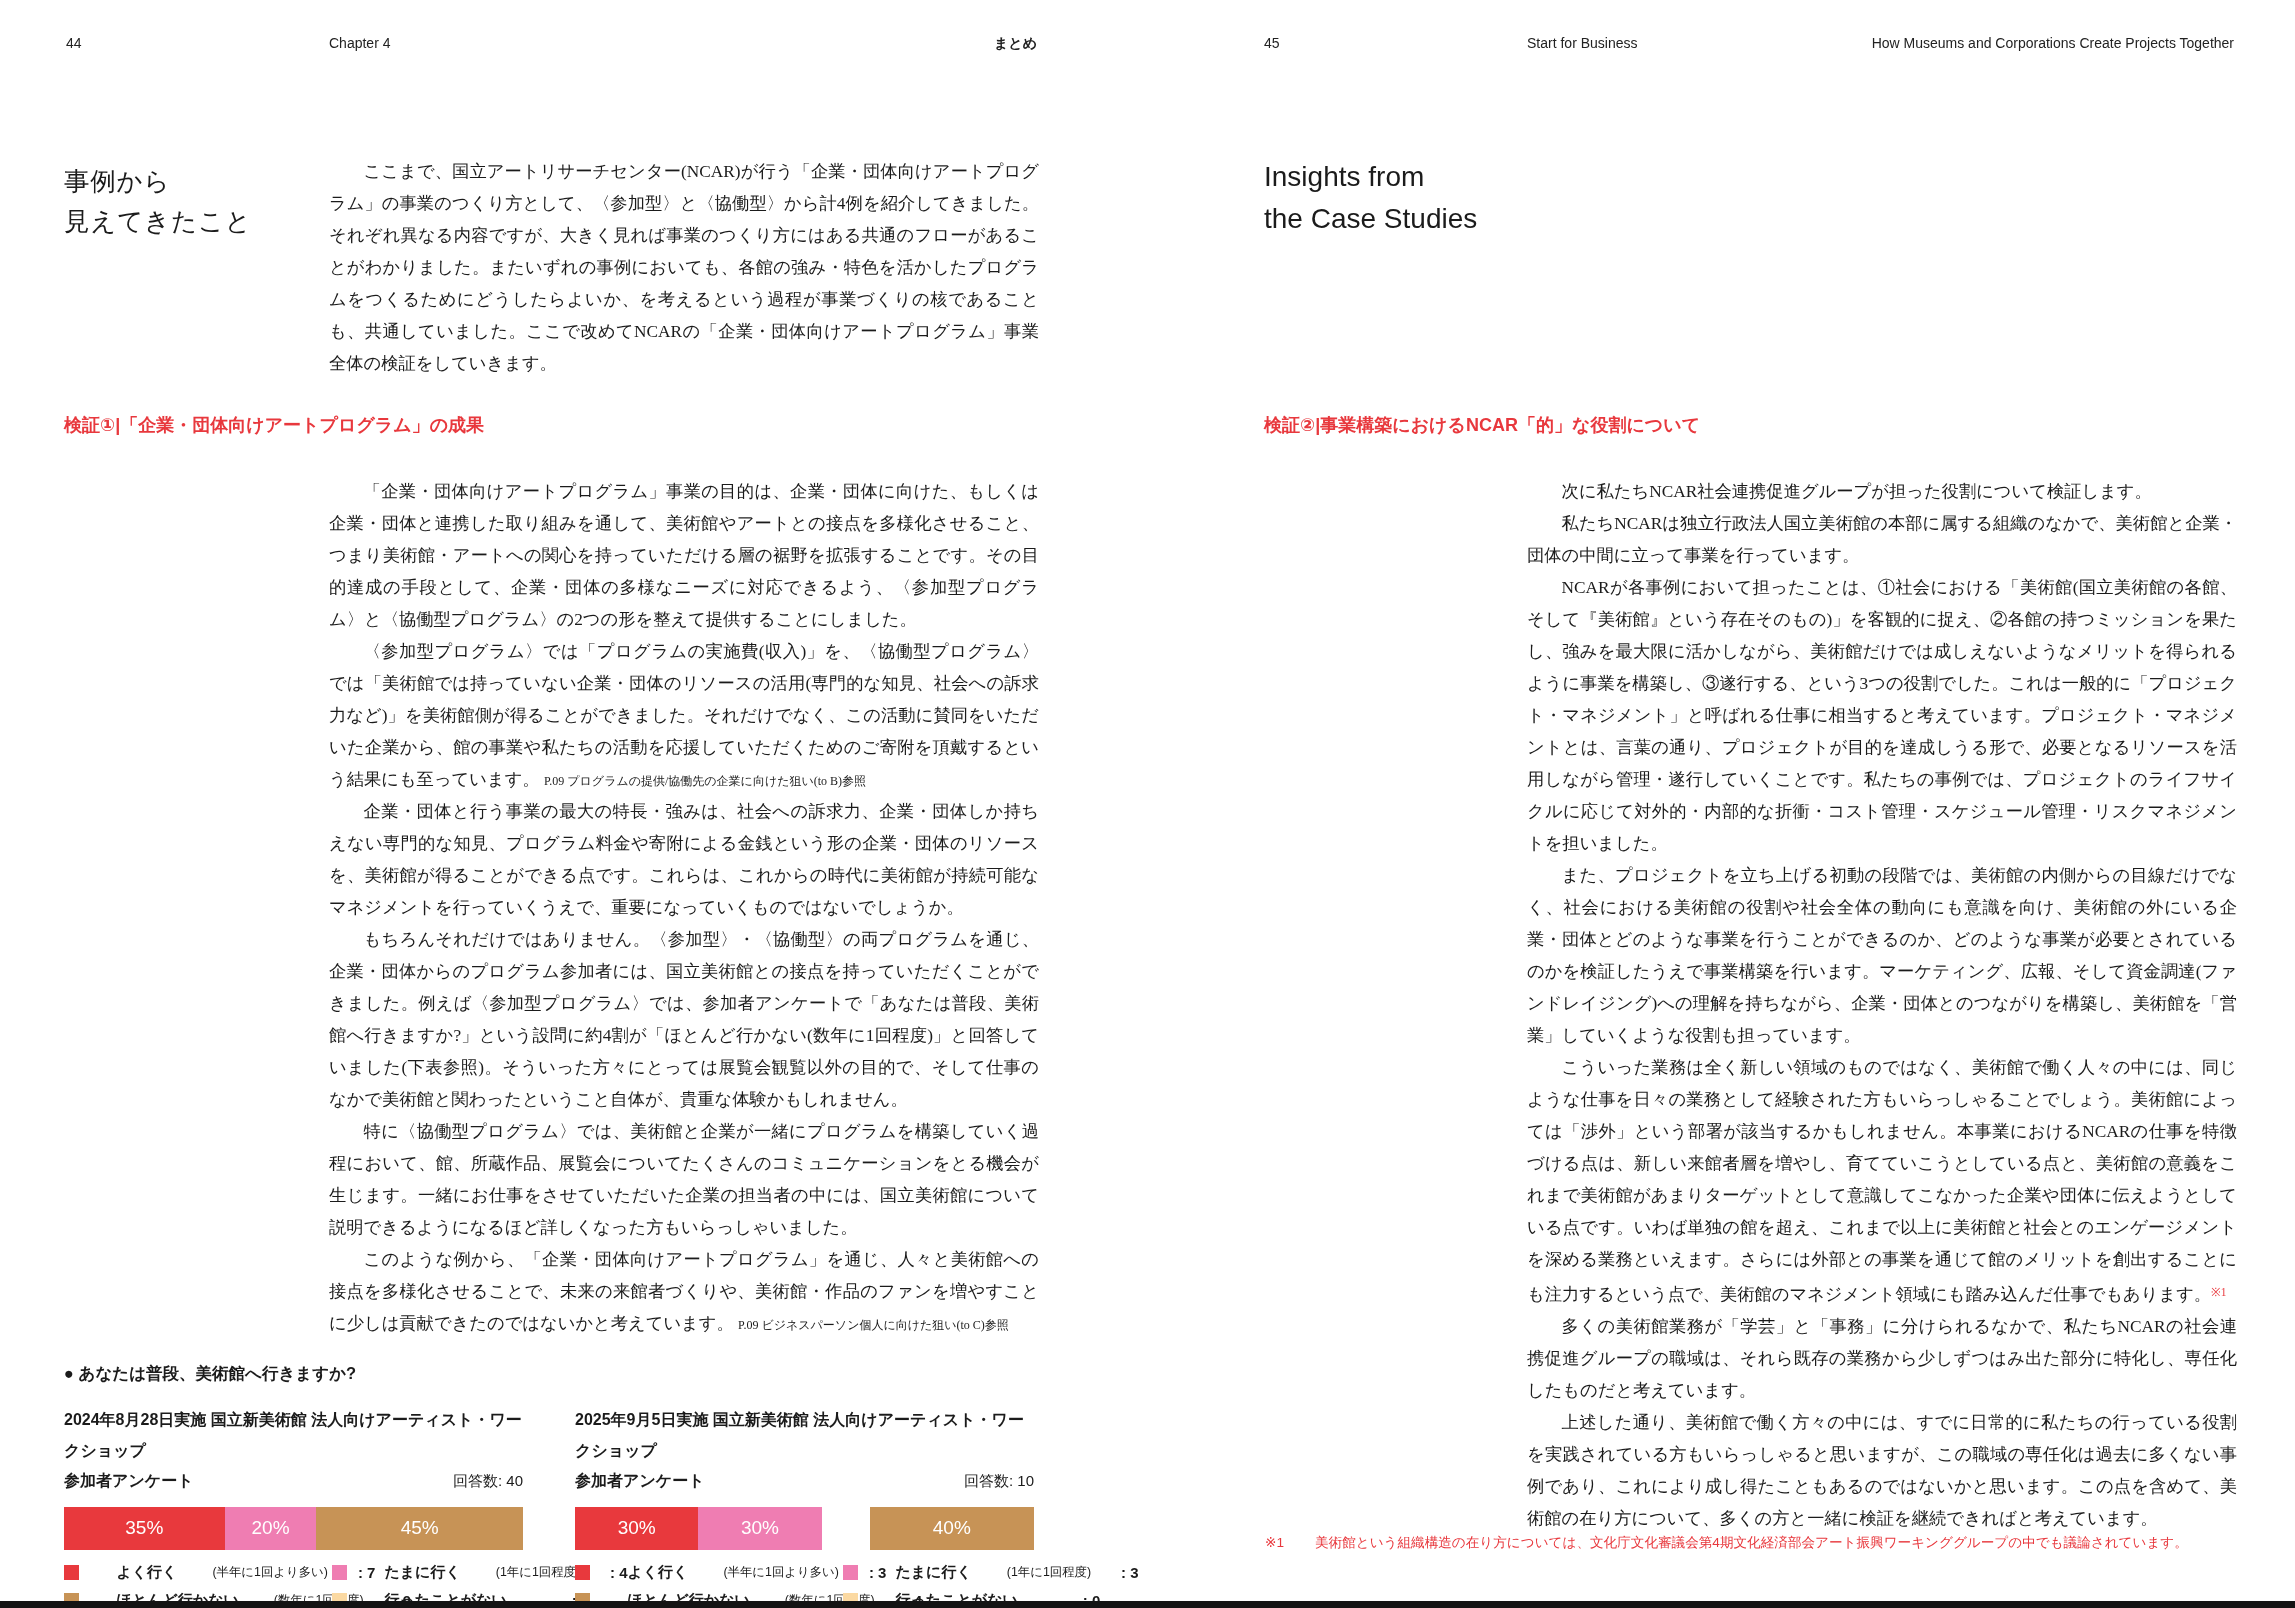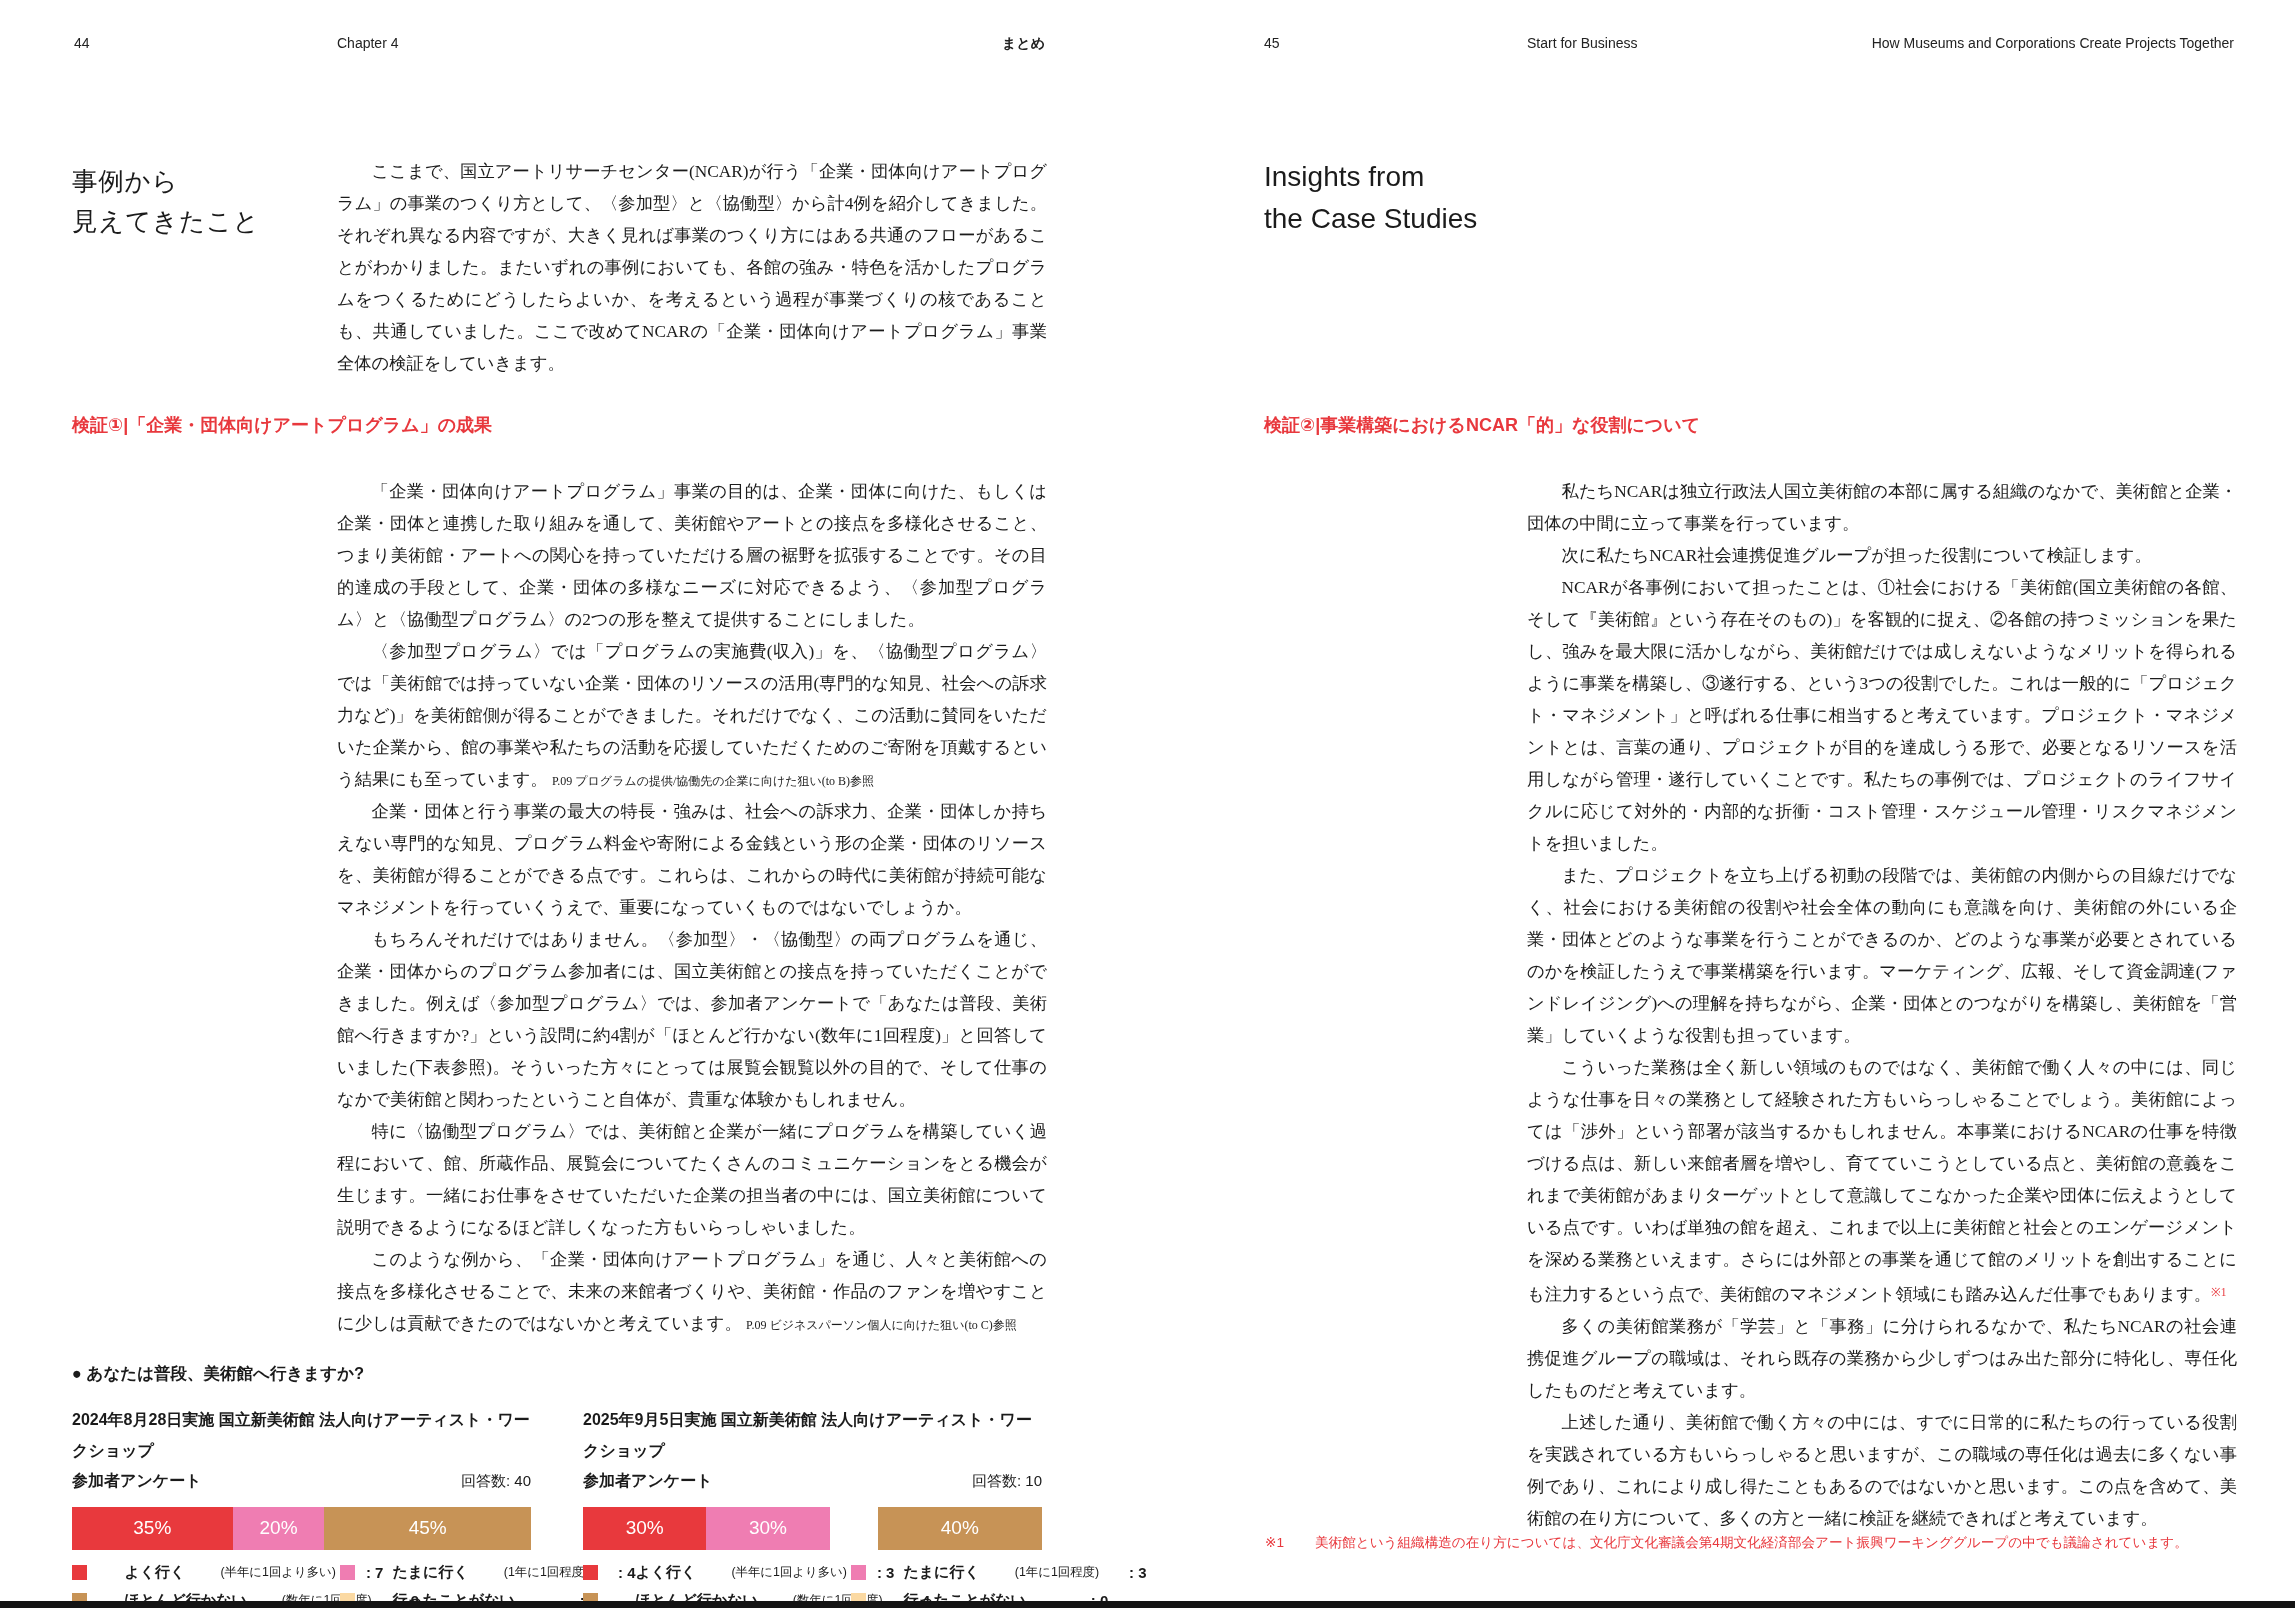--- a/index.html
+++ b/index.html
@@ -47,21 +47,21 @@
   .lc{font-size:15px;font-weight:700;}
   
   .footnote{left:1265px;top:1533px;width:1000px;display:flex;
     font-family:"Liberation Sans","DejaVu Sans",sans-serif;font-size:13.6px;line-height:20px;}
   .fn-mark{flex:none;margin-right:31px;}
   .bottom-bar{left:0;bottom:0;width:100%;height:6.6px;background:#141414;}
 </style>
 </head>
 <body>
 
-<div class="abs" style="left:8px;top:0;width:1148px;height:1142px;">
+<div class="abs" style="left:0;top:0;width:1148px;height:1142px;">
 
   <span class="abs run" style="left:66px;">44</span>
   <span class="abs run" style="left:329px;">Chapter 4</span>
   <span class="abs run run-bold runbox-left">まとめ</span>
 
   <div class="abs page-title" style="left:64px;top:161px;">
     <div>事例から</div>
     <div>見えてきたこと</div>
   </div>
 
@@ -173,22 +173,22 @@
 <span class="abs run runbox-right" style="top:35px;">How Museums and Corporations Create Projects Together</span>
 
 <div class="abs page-title-en" style="left:1264px;top:156px;">
   <div>Insights from</div>
   <div>the Case Studies</div>
 </div>
 
 <div class="abs sec-head" style="left:1264px;top:413px;color:#e8383d;">検証②|事業構築におけるNCAR「的」な役割について</div>
 
 <div class="abs col" style="left:1527px;top:476px;">
+  <p><span>次に私たちNCAR社会連携促進グループが担った役割について検証します。</span></p>
   <p><span>私たちNCARは独立行政法人国立美術館の本部に属する組織のなかで、美術館と企業・団体の中間に立って事業を行っています。</span></p>
-  <p><span>次に私たちNCAR社会連携促進グループが担った役割について検証します。</span></p>
   <p><span>NCARが各事例において担ったことは、①社会における「美術館(国立美術館の各館、そして『美術館』という存在そのもの)」を客観的に捉え、②各館の持つミッションを果たし、強みを最大限に活かしながら、美術館だけでは成しえないようなメリットを得られるように事業を構築し、③遂行する、という3つの役割でした。これは一般的に「プロジェクト・マネジメント」と呼ばれる仕事に相当すると考えています。プロジェクト・マネジメントとは、言葉の通り、プロジェクトが目的を達成しうる形で、必要となるリソースを活用しながら管理・遂行していくことです。私たちの事例では、プロジェクトのライフサイクルに応じて対外的・内部的な折衝・コスト管理・スケジュール管理・リスクマネジメントを担いました。</span></p>
   <p><span>また、プロジェクトを立ち上げる初動の段階では、美術館の内側からの目線だけでなく、社会における美術館の役割や社会全体の動向にも意識を向け、美術館の外にいる企業・団体とどのような事業を行うことができるのか、どのような事業が必要とされているのかを検証したうえで事業構築を行います。マーケティング、広報、そして資金調達(ファンドレイジング)への理解を持ちながら、企業・団体とのつながりを構築し、美術館を「営業」していくような役割も担っています。</span></p>
   <p><span>こういった業務は全く新しい領域のものではなく、美術館で働く人々の中には、同じような仕事を日々の業務として経験された方もいらっしゃることでしょう。美術館によっては「渉外」という部署が該当するかもしれません。本事業におけるNCARの仕事を特徴づける点は、新しい来館者層を増やし、育てていこうとしている点と、美術館の意義をこれまで美術館があまりターゲットとして意識してこなかった企業や団体に伝えようとしている点です。いわば単独の館を超え、これまで以上に美術館と社会とのエンゲージメントを深める業務といえます。さらには外部との事業を通じて館のメリットを創出することにも注力するという点で、美術館のマネジメント領域にも踏み込んだ仕事でもあります。</span><span class="fn-inline" style="color:#e8383d;">※1</span></p>
   <p><span>多くの美術館業務が「学芸」と「事務」に分けられるなかで、私たちNCARの社会連携促進グループの職域は、それら既存の業務から少しずつはみ出た部分に特化し、専任化したものだと考えています。</span></p>
   <p><span>上述した通り、美術館で働く方々の中には、すでに日常的に私たちの行っている役割を実践されている方もいらっしゃると思いますが、この職域の専任化は過去に多くない事例であり、これにより成し得たこともあるのではないかと思います。この点を含めて、美術館の在り方について、多くの方と一緒に検証を継続できればと考えています。</span></p>
 </div>
 
 <div class="abs footnote" style="color:#e8383d;">
   <span class="fn-mark">※1</span>
   <span>美術館という組織構造の在り方については、文化庁文化審議会第4期文化経済部会アート振興ワーキンググループの中でも議論されています。</span>

